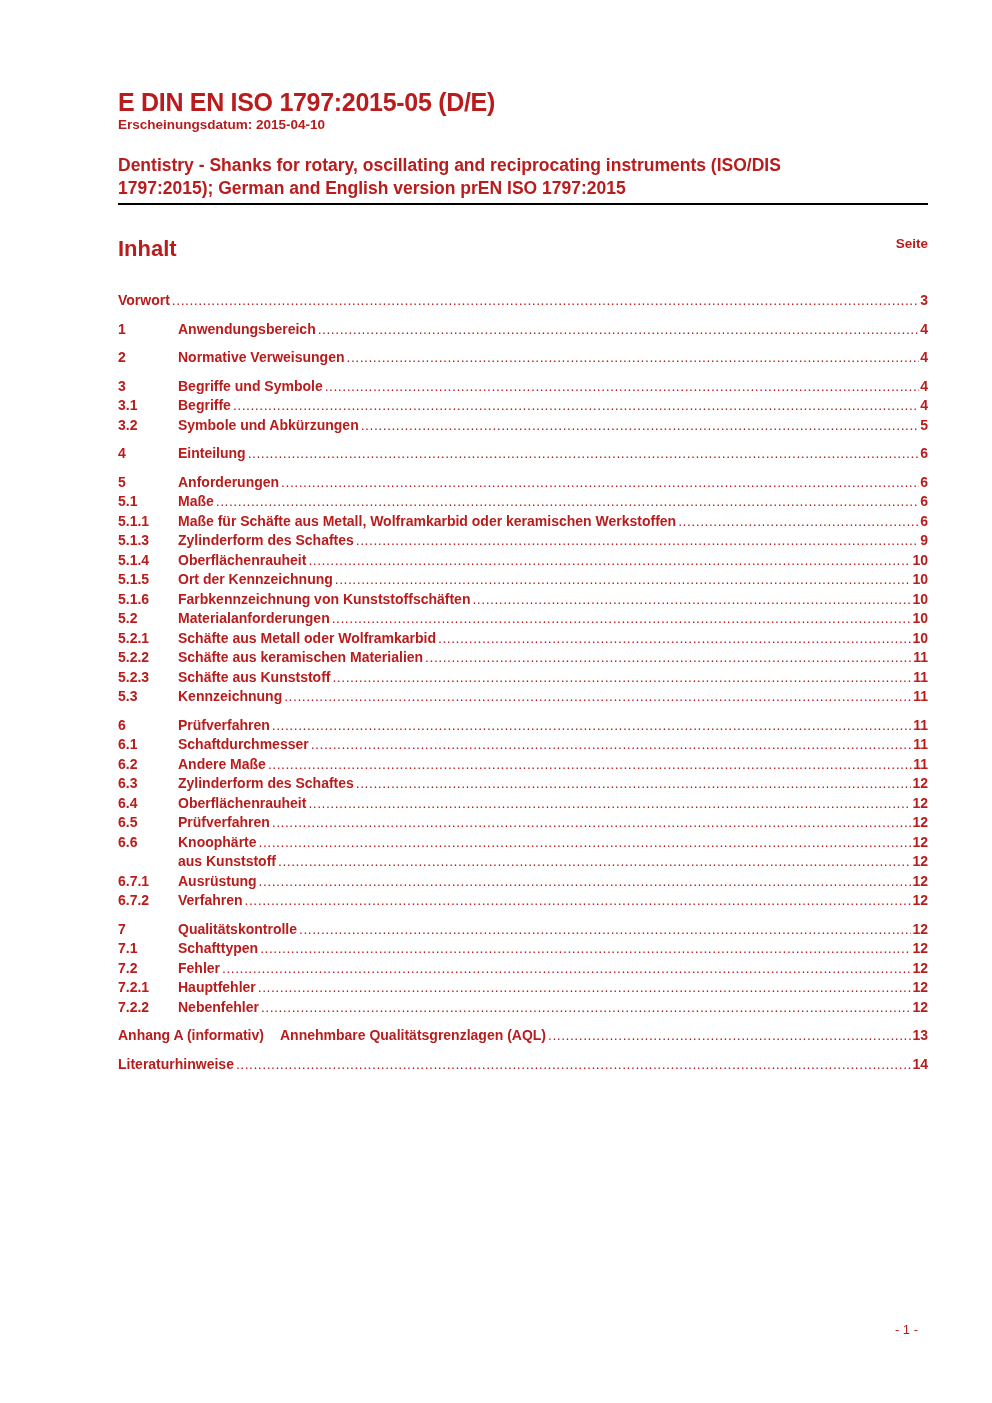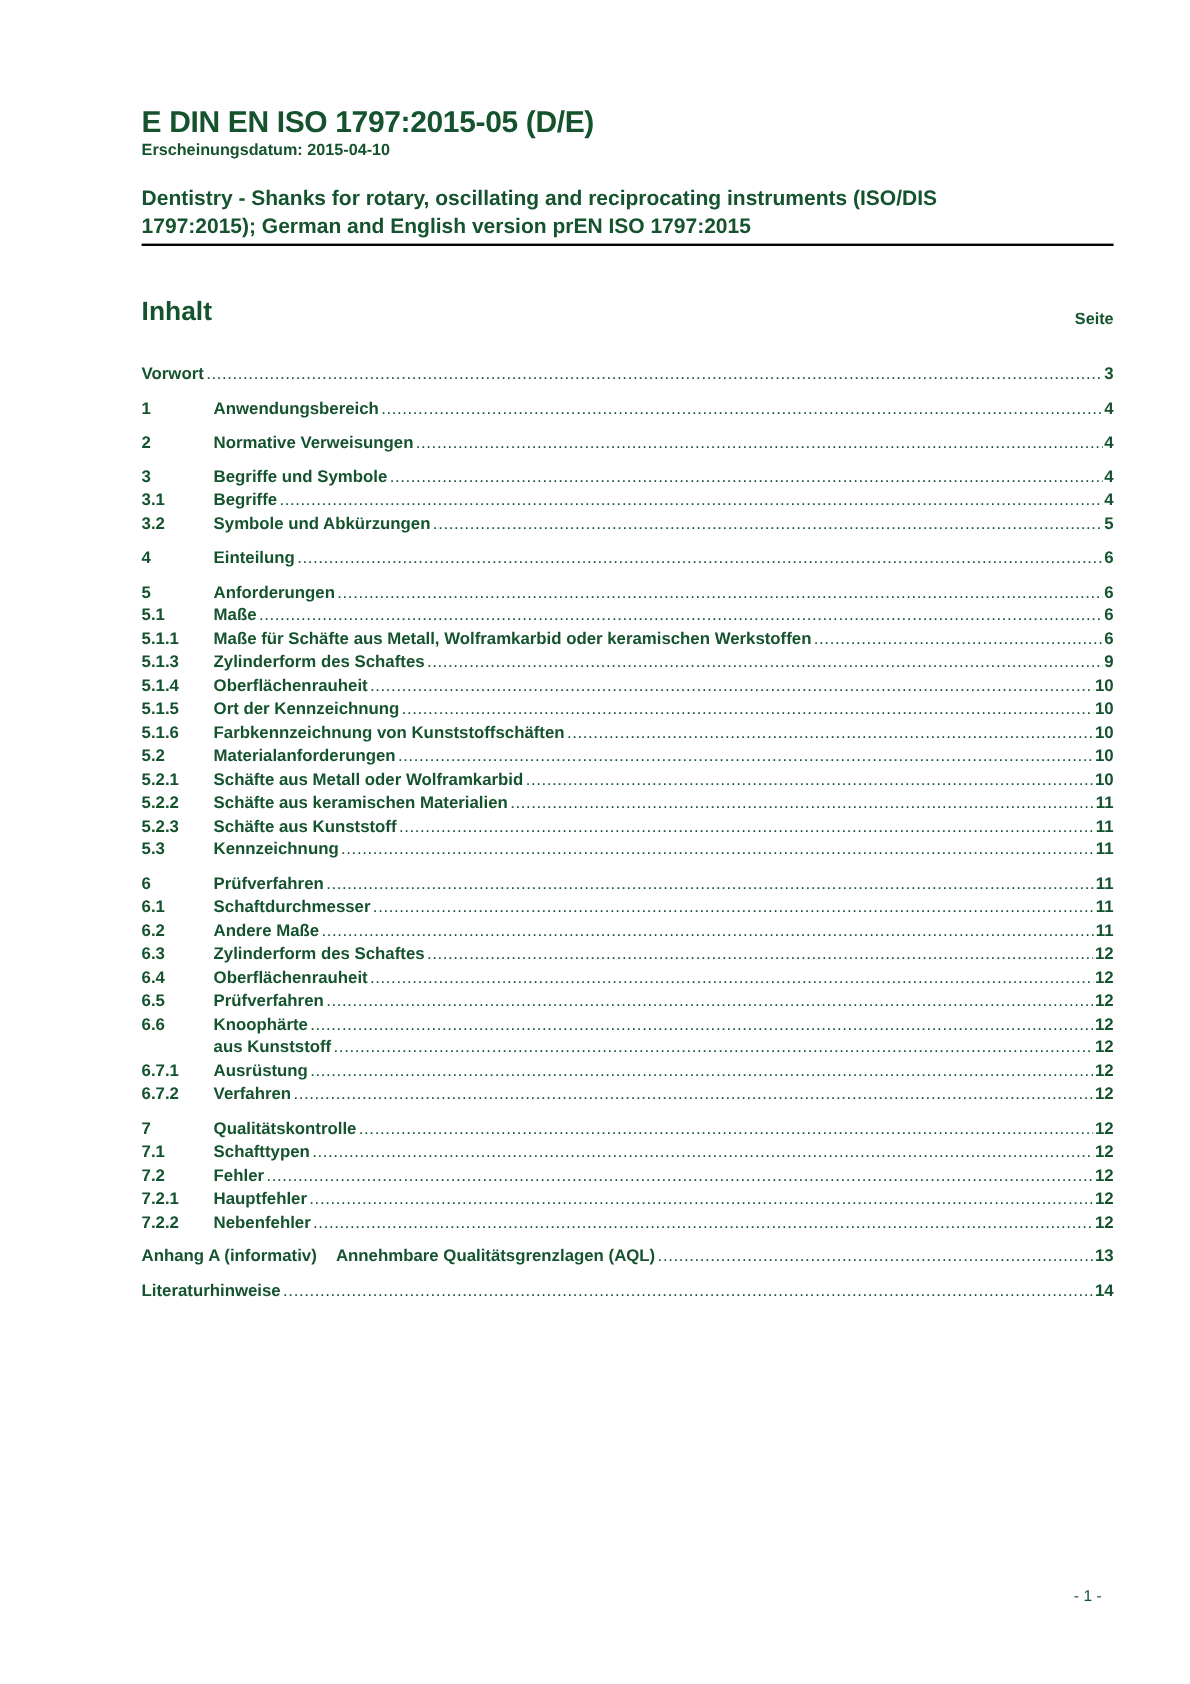--- a/index.html
+++ b/index.html
@@ -5,21 +5,21 @@
   html, body {
     margin: 0;
     padding: 0;
     background: #ffffff;
   }
   .page {
     position: relative;
     width: 980px;
     height: 1403px;
     background: #ffffff;
-    color: #14532d;
+    color: #b91c1c;
     font-family: "Liberation Sans", sans-serif;
     overflow: hidden;
   }
   .content {
     position: absolute;
     left: 118px;
     top: 0;
     width: 810px;
   }
   .doc-id {
@@ -47,24 +47,24 @@
     font-weight: bold;
     line-height: 22.5px;
     white-space: pre-line;
   }
   .rule {
     margin-top: 4px;
     border-top: 2px solid #000000;
     height: 0;
   }
   .toc-header {
-    margin-top: 42px;
+    margin-top: 31px;
     display: flex;
     justify-content: space-between;
-    align-items: flex-end;
+    align-items: flex-start;
   }
   .toc-heading {
     font-size: 22px;
     font-weight: bold;
   }
   .page-col {
     font-size: 13.5px;
     font-weight: bold;
   }
   .toc {

